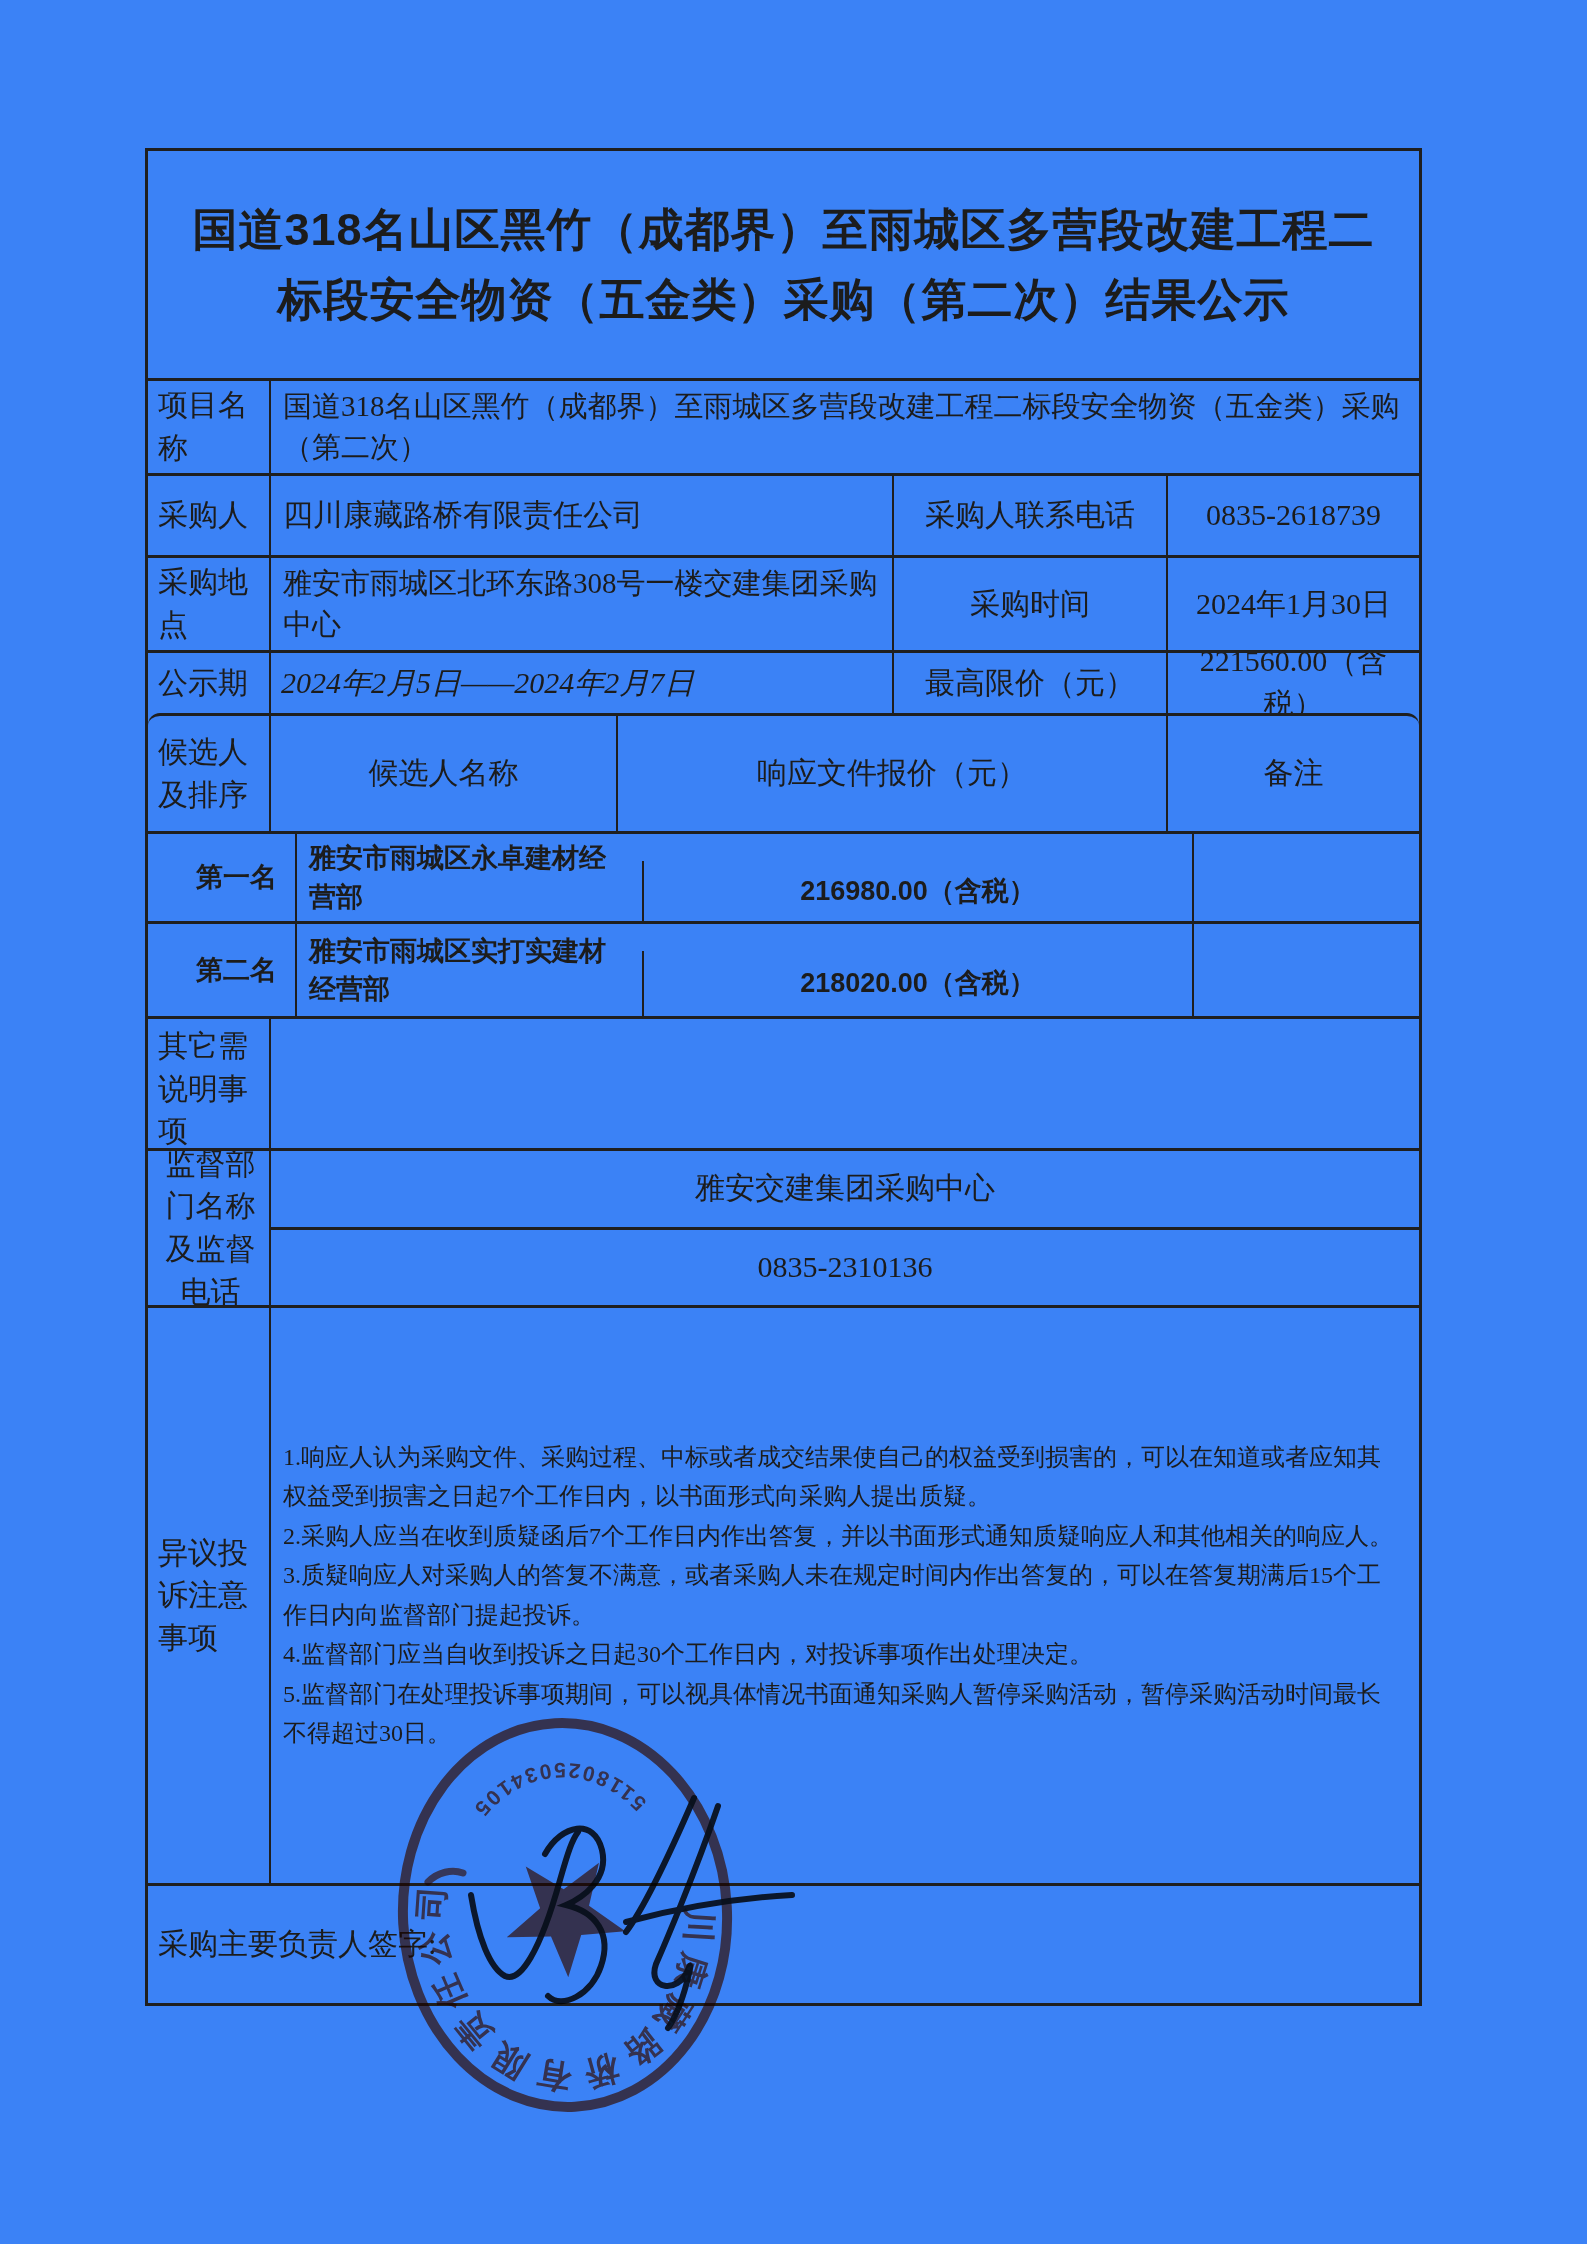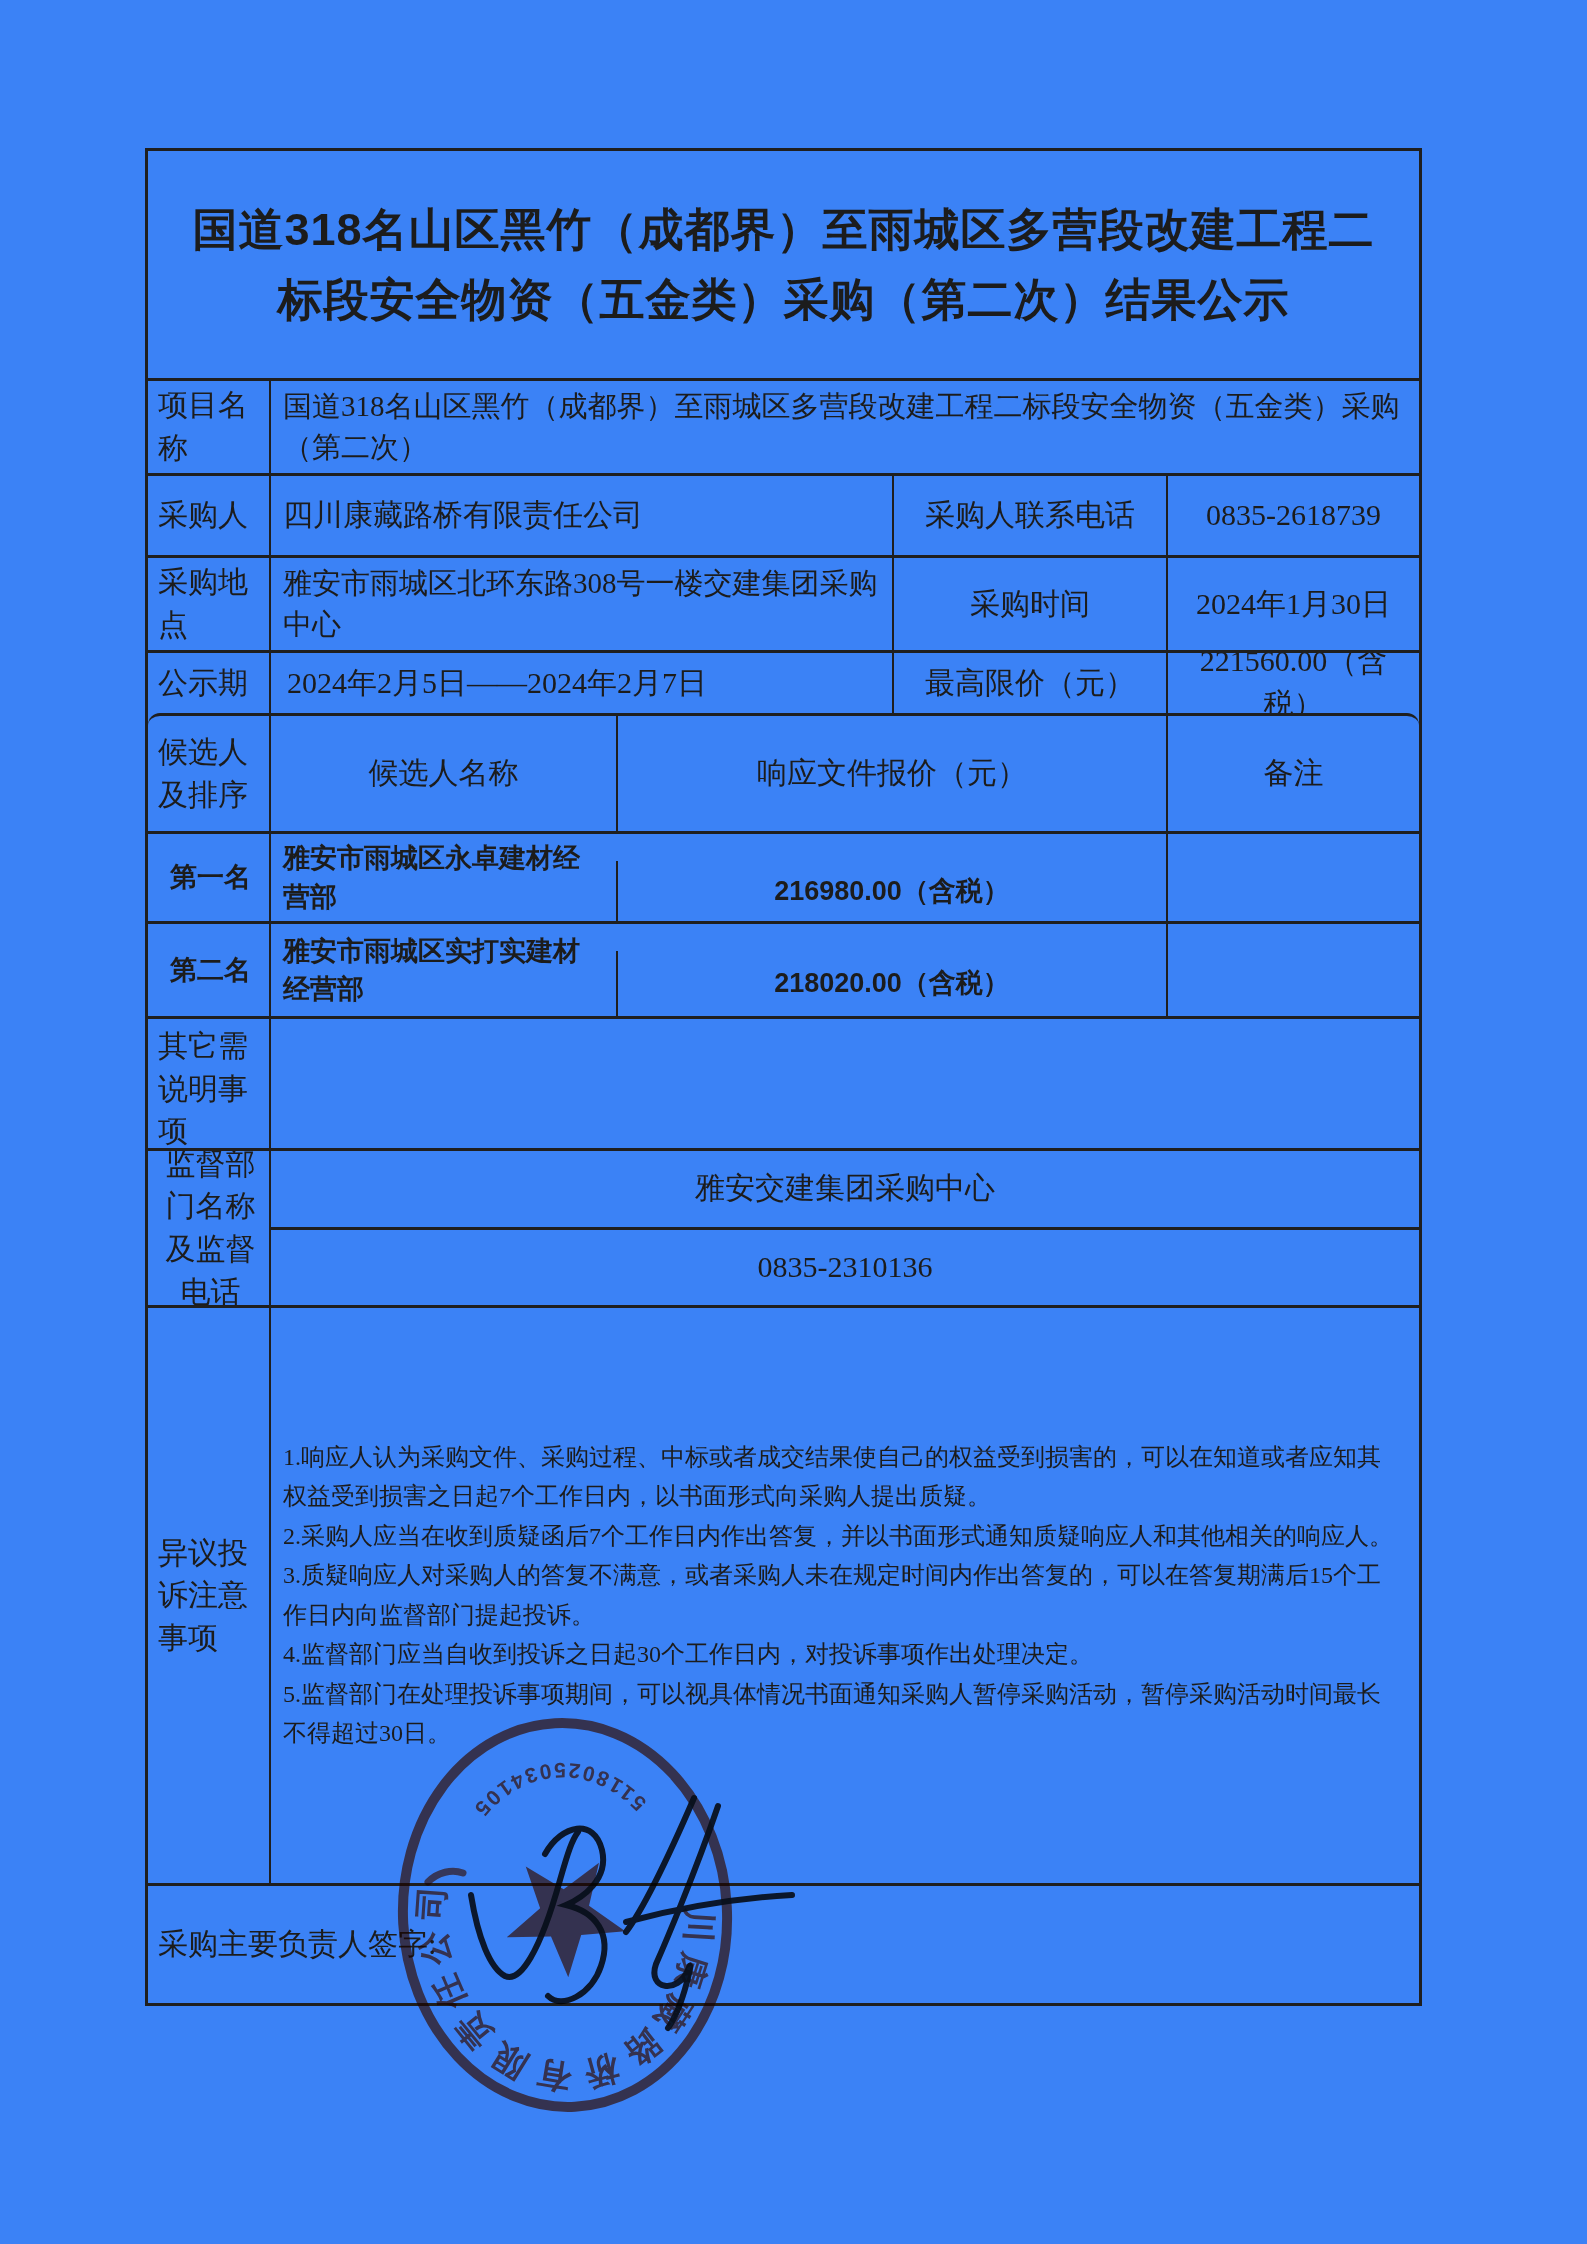--- a/index.html
+++ b/index.html
@@ -45,21 +45,21 @@
   .h-r11{height:120px;}
   .title-cell{
     width:100%;justify-content:center;text-align:center;
     font-family:"Liberation Sans","DejaVu Sans",sans-serif;
     font-weight:900;font-size:45px;line-height:1.55;letter-spacing:1px;
     padding:0 30px;
   }
   .top-align{align-items:flex-start;}
   .center-txt{justify-content:center;text-align:center;}
   .rank-cell{justify-content:center;text-align:center;font-weight:700;font-size:27px;
-    font-family:"Liberation Sans","DejaVu Sans",sans-serif;}
+    font-family:"Liberation Sans","DejaVu Sans",sans-serif;margin-left:26px;}
   .cand-name{font-weight:700;font-size:27px;padding-left:12px;
     font-family:"Liberation Sans","DejaVu Sans",sans-serif;}
   .cand-price{font-weight:700;font-size:27px;
     font-family:"Liberation Sans","DejaVu Sans",sans-serif;margin-top:27px;}
   .proj-val{font-size:29px;align-items:center;padding-left:12px;}
   .loc-val{font-size:29px;padding-left:12px;}
   .sup-label{justify-content:center;text-align:center;}
   .stack-col{flex:1;display:flex;flex-direction:column;border-left:2px solid #1f1f1f;}
   .stack-col .sub{flex:1;display:flex;align-items:center;justify-content:center;
     text-align:center;font-size:30px;box-sizing:border-box;}
@@ -98,21 +98,21 @@
 
     <div class="trow h-r3">
       <div class="cell w-label">采购地点</div>
       <div class="cell w-val loc-val">雅安市雨城区北环东路308号一楼交建集团采购中心</div>
       <div class="cell w-c">采购时间</div>
       <div class="cell w-d">2024年1月30日</div>
     </div>
 
     <div class="trow h-r4">
       <div class="cell w-label">公示期</div>
-      <div class="cell w-val" style="padding-left:16px;">2024年2月5日——2024年2月7日</div>
+      <div class="cell w-val" style="padding-left:10px;font-style:italic;">2024年2月5日——2024年2月7日</div>
       <div class="cell w-c">最高限价（元）</div>
       <div class="cell w-d">221560.00（含税）</div>
     </div>
 
     <div class="trow h-r5">
       <div class="cell w-label">候选人及排序</div>
       <div class="cell w-name center-txt">候选人名称</div>
       <div class="cell w-price">响应文件报价（元）</div>
       <div class="cell w-d">备注</div>
     </div>

